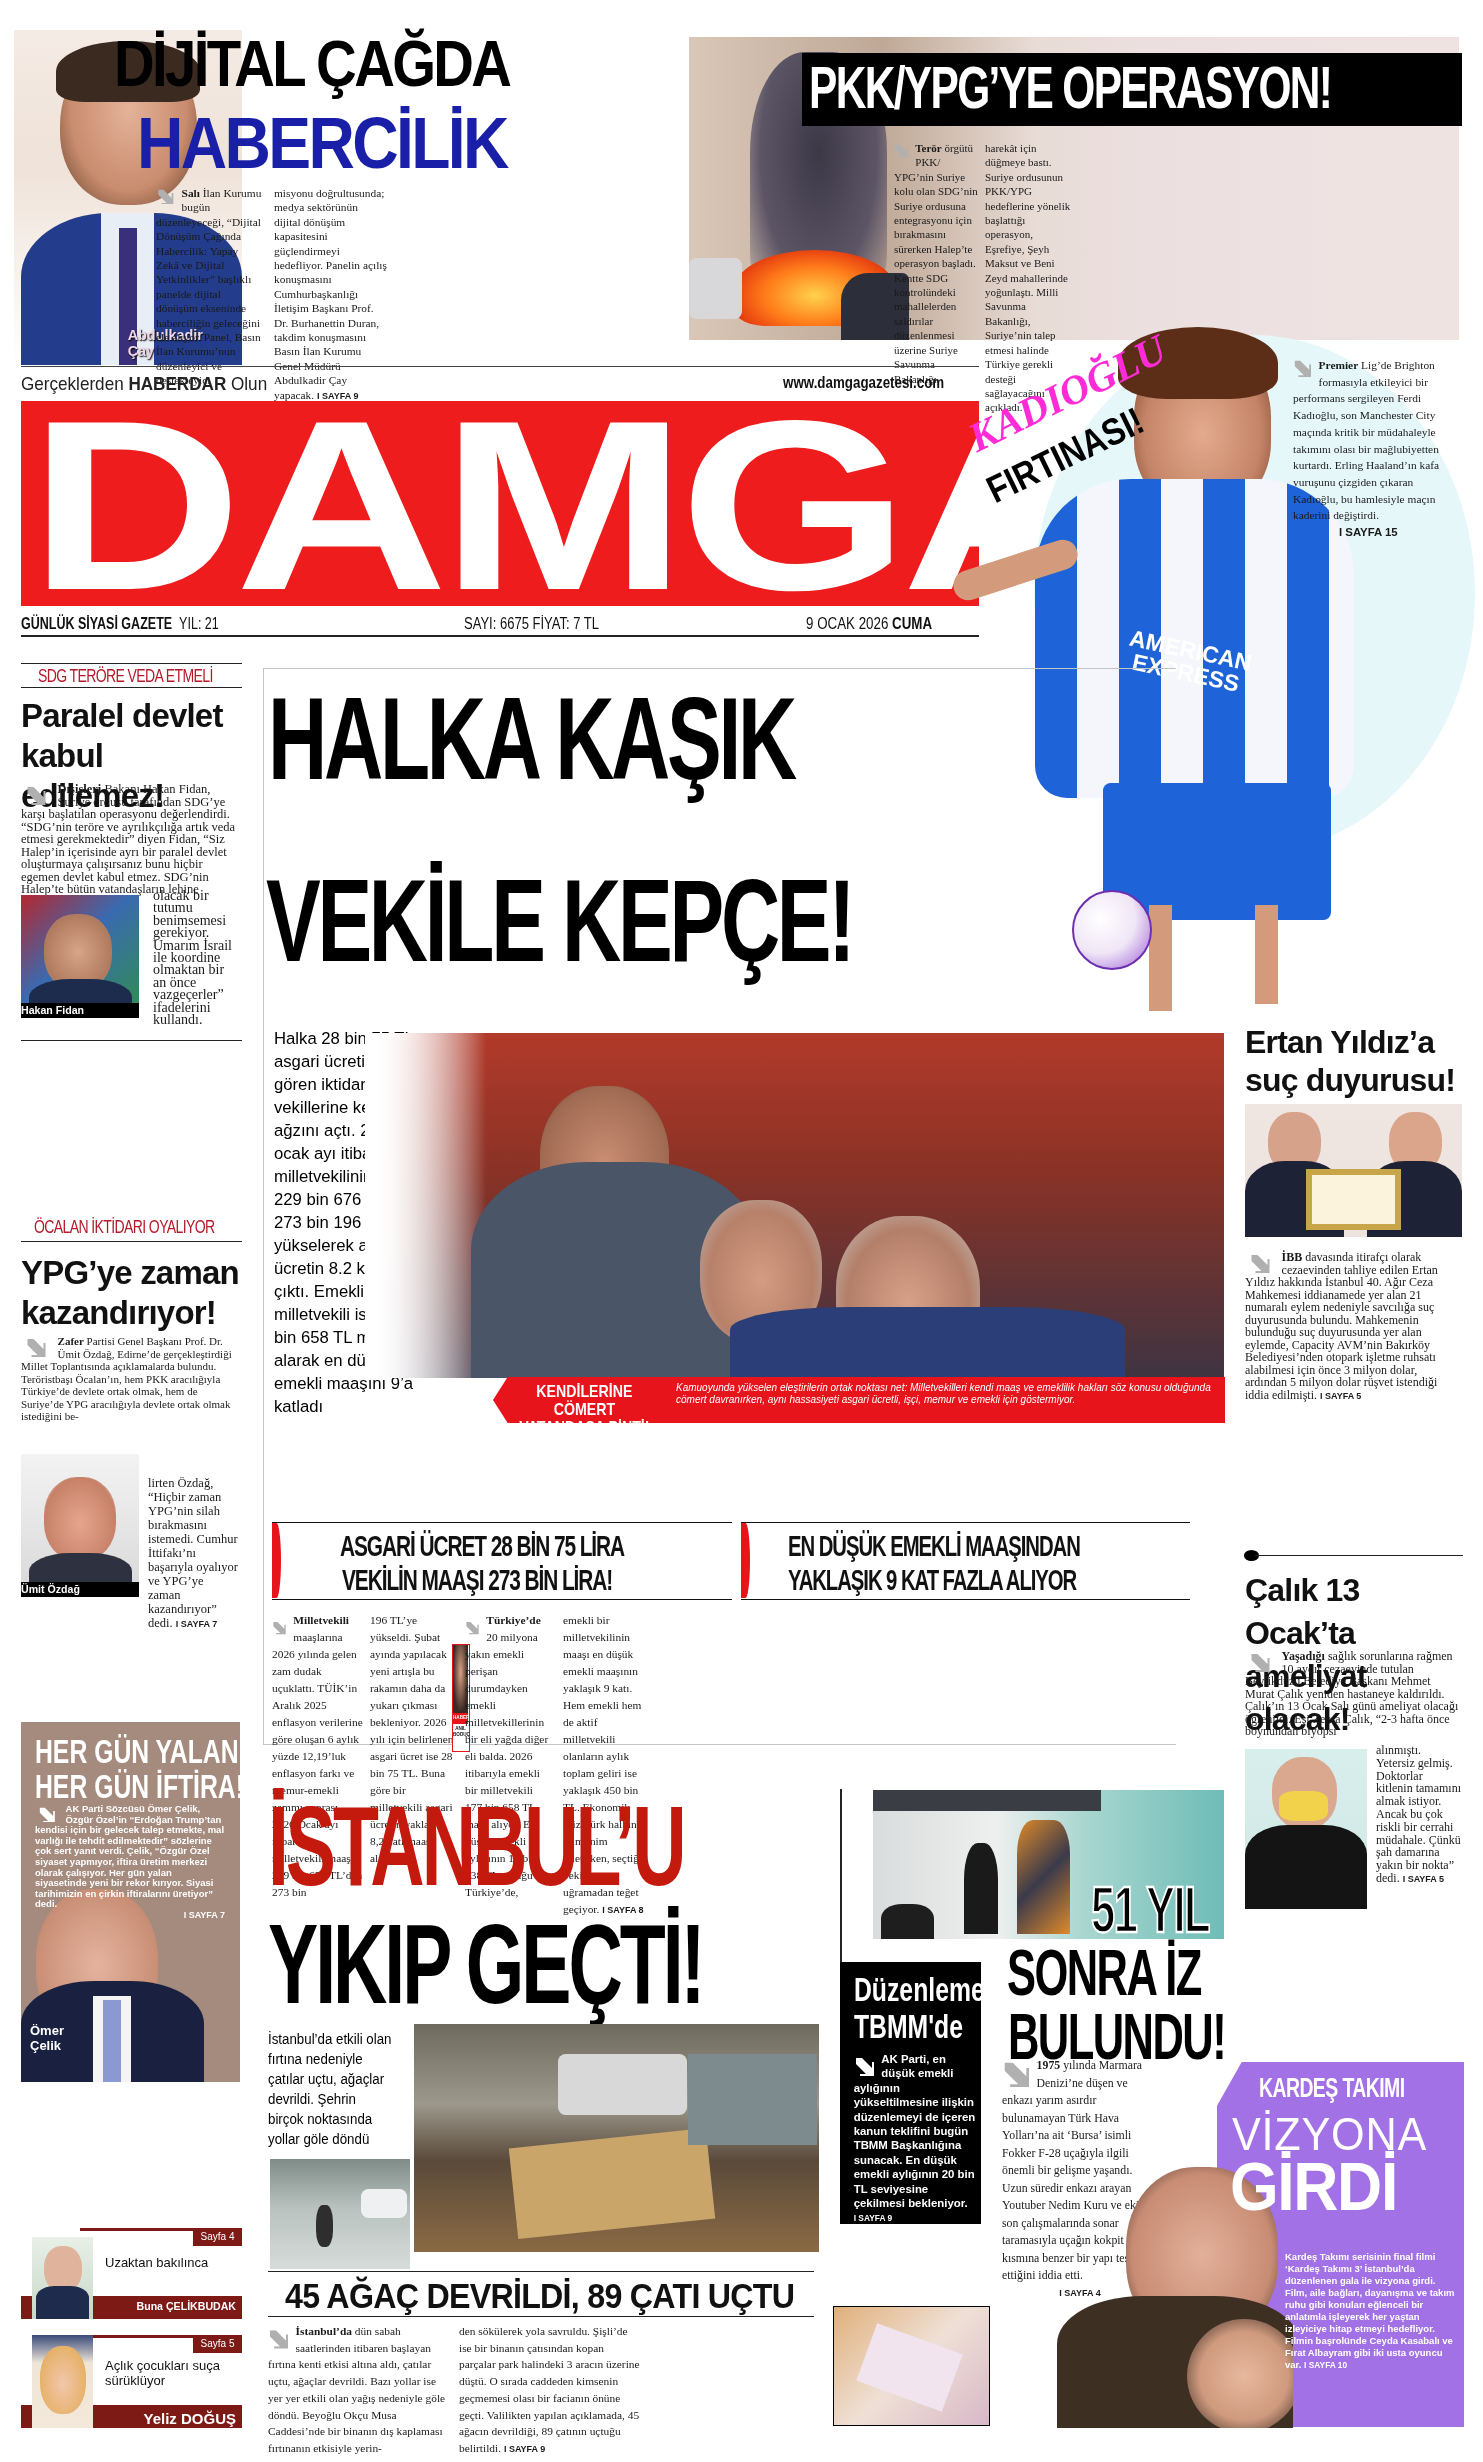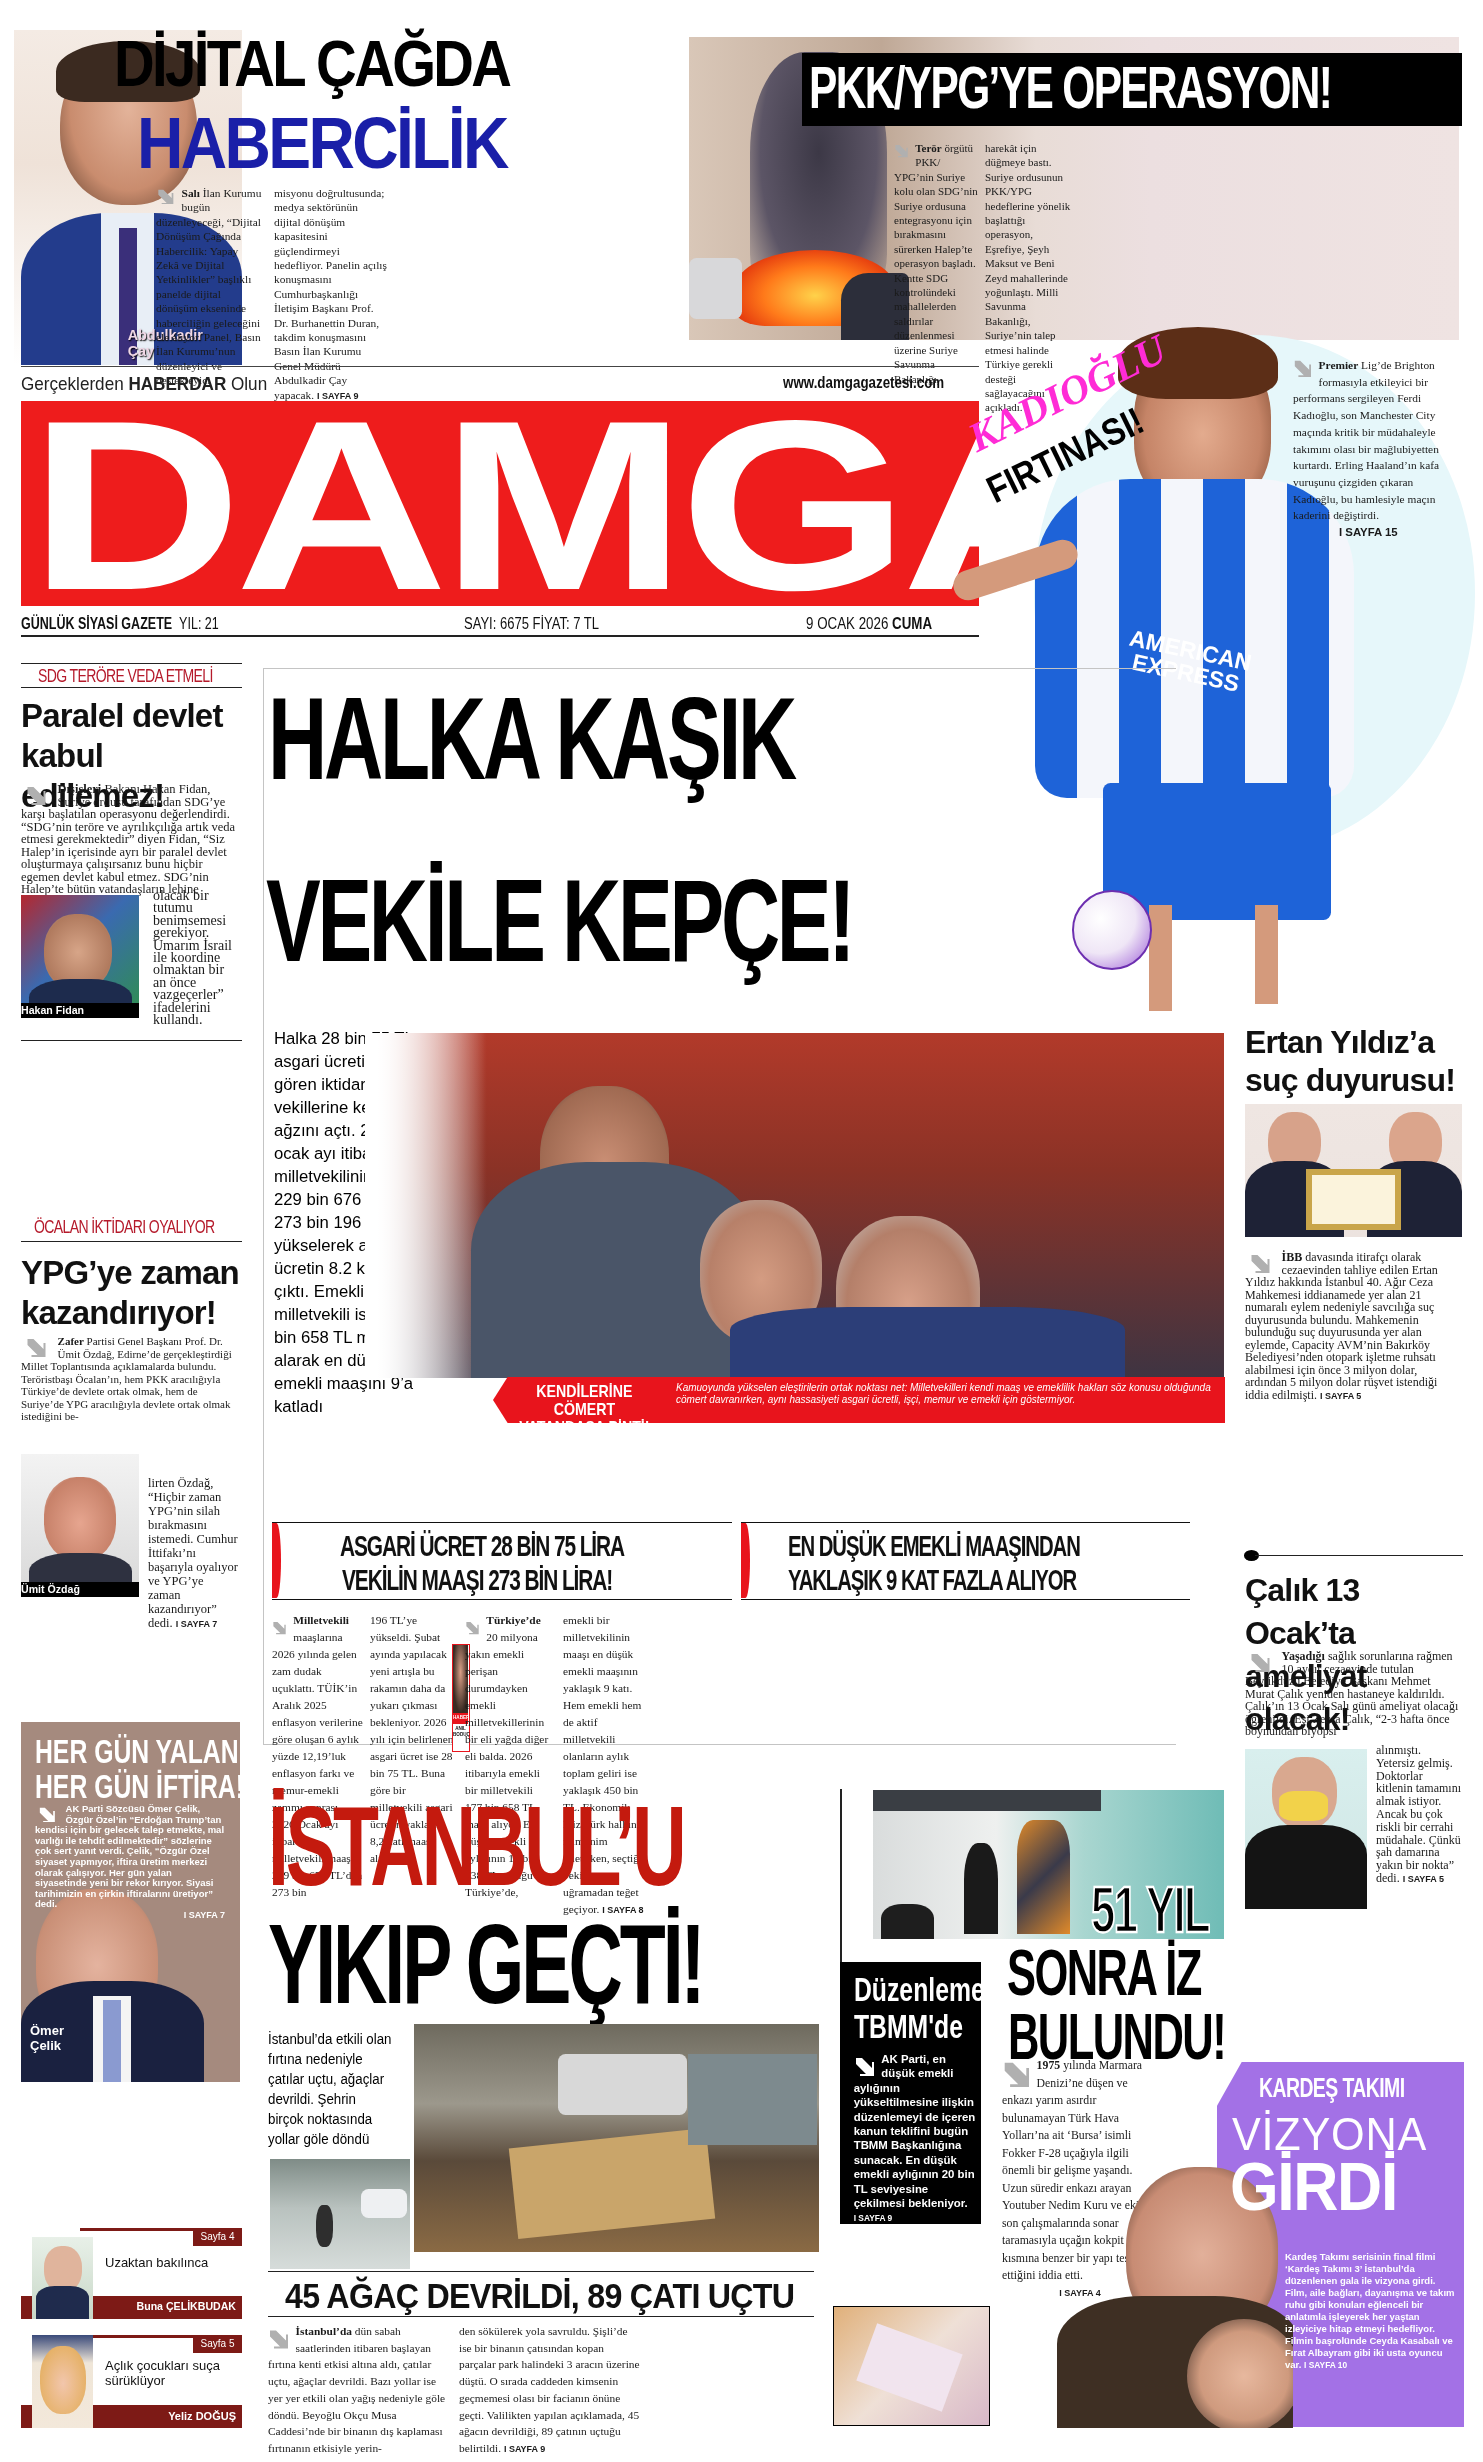--- a/index.html
+++ b/index.html
@@ -174,21 +174,21 @@
   <div class="abs" style="right:6px;top:72px;font-family:'Liberation Sans',sans-serif;font-weight:700;font-size:10.6px;color:#fff;">Buna ÇELİKBUDAK</div>
 </div>
 <div class="abs" style="left:21px;top:2335px;width:221px;height:93px;">
   <div class="abs" style="left:59px;top:0;width:161px;height:3px;background:#7d1a16;"></div>
   <div class="abs" style="right:0;top:0;width:49px;height:18px;background:#7d1a16;color:#fff;font-family:'Liberation Sans',sans-serif;font-size:10px;line-height:18px;text-align:center;">Sayfa 5</div>
   <div class="abs" style="left:0;top:70px;width:221px;height:23px;background:#7d1a16;"></div>
   <div class="abs photo" style="left:11.4px;top:0;width:61px;height:93px;background:linear-gradient(180deg,#3a4a7a 0%,#efe6d8 30%,#f3e8da 100%);">
     <div class="abs" style="left:7.6px;top:11.4px;width:46px;height:68px;border-radius:45%;background:radial-gradient(ellipse at 50% 55%,#f2c6ac 0%,#e6b26a 70%,#d9a04f 100%);"></div>
   </div>
   <div class="abs" style="left:84px;top:23px;width:129px;font-family:'Liberation Sans',sans-serif;font-size:13px;line-height:15px;color:#111;">Açlık çocukları suça sürüklüyor</div>
-  <div class="abs" style="right:6px;top:75px;font-family:'Liberation Sans',sans-serif;font-weight:700;font-size:11px;color:#fff;">Yeliz DOĞUŞ</div>
+  <div class="abs" style="right:6px;top:75px;font-family:'Liberation Sans',sans-serif;font-weight:700;font-size:15px;color:#fff;">Yeliz DOĞUŞ</div>
 </div>
 
 <div class="abs" style="left:263px;top:668px;width:913px;height:1077px;border:0.8px solid #c4c4c4;border-right:none;"></div>
 <div class="abs hl" style="left:268px;top:681px;font-size:114px;color:#000;letter-spacing:-4.6px;transform:scaleX(0.72) scaleY(1.02);transform-origin:left top;white-space:nowrap;">HALKA KAŞIK</div>
 <div class="abs hl" style="left:266px;top:863px;font-size:114px;color:#000;letter-spacing:-4.6px;transform:scaleX(0.72) scaleY(1.02);transform-origin:left top;white-space:nowrap;">VEKİLE KEPÇE!</div>
 
 <div class="abs" style="left:274px;top:1027px;width:152px;font-family:'Liberation Sans',sans-serif;font-size:16.7px;line-height:23px;color:#000;">Halka 28 bin 75 TL asgari ücreti reva gören iktidar, vekillerine kesenin ağzını açtı. 2026 yılı ocak ayı itibariyle bir milletvekilinin maaşı 229 bin 676 TL’den 273 bin 196 TL’ye yükselerek asgari ücretin 8.2 katına çıktı. Emekli bir milletvekili ise 177 bin 658 TL maaş alarak en düşük emekli maaşını 9’a katladı</div>
 <div class="abs photo" style="left:365px;top:1033px;width:859px;height:345px;background:linear-gradient(90deg,rgba(255,255,255,1) 0%,rgba(255,255,255,0) 14%),linear-gradient(180deg,#b23a2a 0%,#8a3226 40%,#3e3442 100%);">
   <div class="abs" style="left:0;top:0;width:122px;height:345px;background:linear-gradient(90deg,#ffffff 10%,rgba(255,255,255,0) 100%);"></div>
   <div class="abs" style="left:175px;top:53px;width:129px;height:152px;border-radius:45%;background:radial-gradient(ellipse at 50% 50%,#c98e74 0%,#a06a52 70%,#3a3038 100%);"></div>

